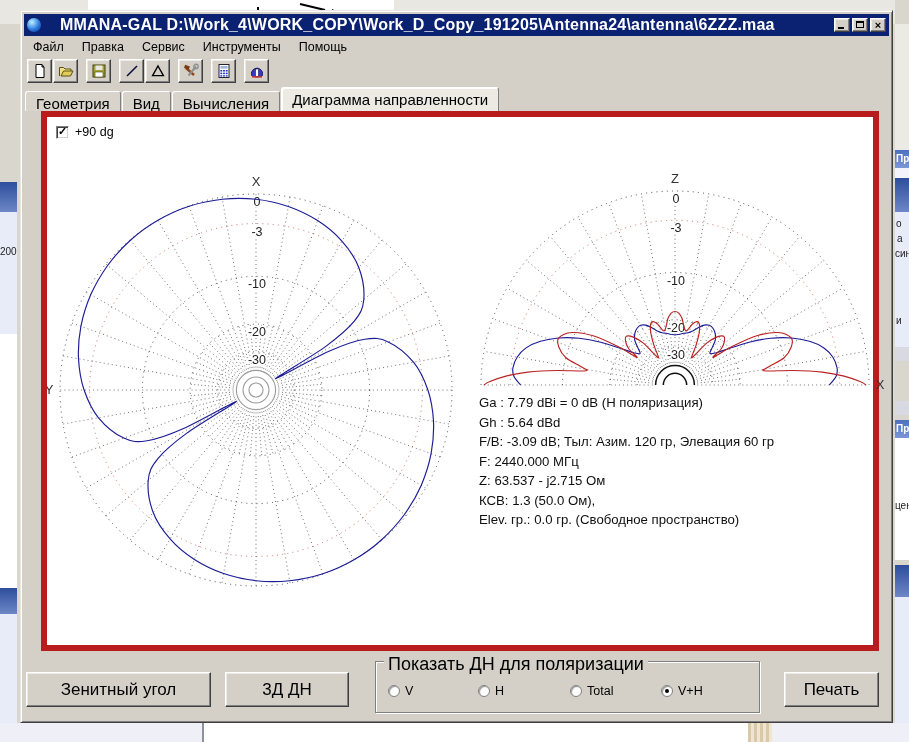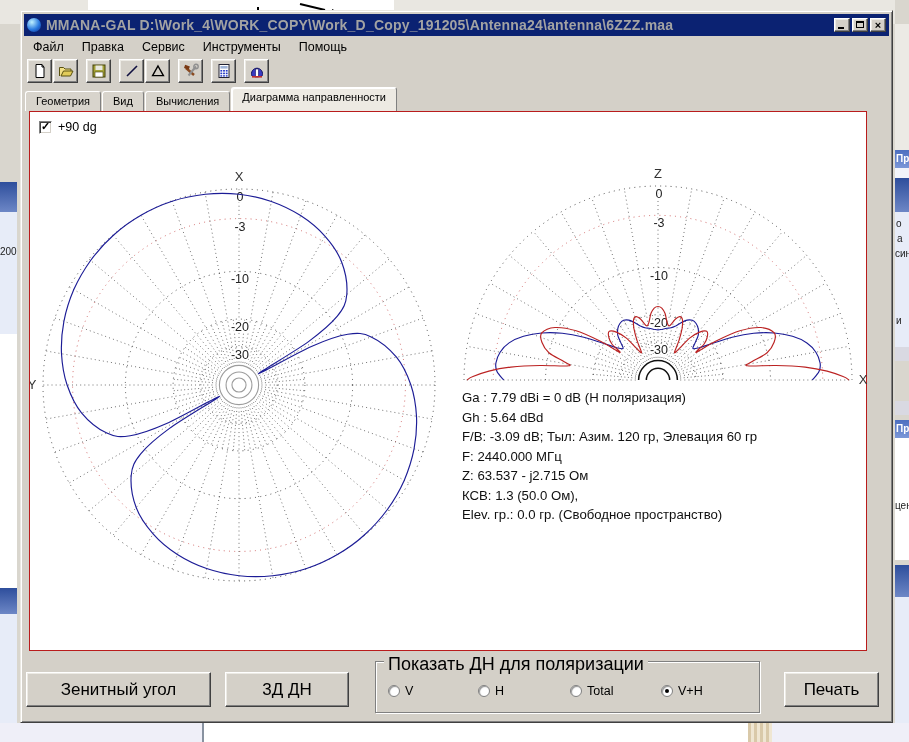--- a/index.html
+++ b/index.html
@@ -19,45 +19,45 @@
   .bottom-strip{left:0;top:723px;width:909px;height:19px;background:#EFEFF8;}
 
   
   .window{left:20px;top:10px;width:873px;height:713px;background:#D4D0C8;
           border:1px solid;border-color:#EAE8E2 #404040 #404040 #EAE8E2;
           box-shadow:inset 1px 1px 0 #fff, inset -1px -1px 0 #808080;}
   .titlebar{left:3px;top:3px;width:865px;height:22px;background:#0B2272;display:flex;
             align-items:center;padding:0 3px;}
   .app-icon{width:14px;height:14px;border-radius:50%;flex:0 0 auto;
             background:radial-gradient(circle at 35% 30%,#bdf0ff,#2a7ae0 55%,#0a2a8a);}
-  .title-text{color:#a3a3a3;font-size:14px;font-weight:bold;margin-left:5px;white-space:nowrap;
+  .title-text{color:#ffffff;font-size:16px;font-weight:bold;margin-left:19px;white-space:nowrap;
               overflow:hidden;flex:1 1 auto;letter-spacing:.2px;}
   .tb-btn{width:16px;height:14px;background:#D4D0C8;margin-left:2px;position:relative;
           border:1px solid;border-color:#fff #404040 #404040 #fff;
           box-shadow:inset -1px -1px 0 #808080, inset 1px 1px 0 #ECEAE4;}
   .glyph-min{position:absolute;left:3px;bottom:2px;width:6px;height:2px;background:#000;}
   .glyph-max{position:absolute;left:3px;top:2px;width:8px;height:7px;border:1px solid #000;border-top-width:2px;}
   .glyph-x{position:absolute;left:0;top:-1px;width:100%;text-align:center;font-size:11px;font-weight:bold;line-height:14px;}
 
   .menubar{left:3px;top:26px;width:865px;height:20px;display:flex;align-items:center;font-size:12.5px;}
   .menu-item{padding:2px 9px;}
 
   .toolbar{left:3px;top:46px;width:865px;height:28px;display:flex;align-items:center;padding-left:3px;}
   .tool-btn{width:25px;height:24px;background:#D4D0C8;display:flex;align-items:center;justify-content:center;
             border:1px solid;border-color:#fff #404040 #404040 #fff;
             box-shadow:inset -1px -1px 0 #808080, inset 1px 1px 0 #ECEAE4;margin-right:1px;}
   .tool-gap{width:7px;}
 
   .tabrow{left:4px;top:76px;width:860px;height:24px;display:flex;align-items:flex-end;}
   .tab{height:20px;background:#D8D4CC;border:1px solid #808080;border-bottom:none;
        border-top-color:#fff;border-left-color:#fff;border-radius:3px 3px 0 0;
-       padding:3px 10px 0;font-size:11px;margin-right:1px;white-space:nowrap;}
+       padding:3px 10px 0;font-size:15px;margin-right:1px;white-space:nowrap;}
   .tab.active{height:24px;background:#EDEAE3;box-shadow:inset 1px 1px 0 #fff;position:relative;z-index:3;}
 
-  .panel{left:8px;top:100px;width:838px;height:540px;background:#fff;border:1px solid #b91c1c;}
+  .panel{left:20px;top:100px;width:838px;height:540px;background:#fff;border:6px solid #b91c1c;}
   .cb-row{position:absolute;left:9px;top:8px;display:flex;align-items:center;z-index:5;}
   .cb{width:13px;height:13px;background:#fff;position:relative;
       border:1px solid;border-color:#808080 #fff #fff #808080;
       box-shadow:inset 1px 1px 0 #404040, inset -1px -1px 0 #D4D0C8;}
   .cb.on::after{content:"✓";position:absolute;left:1px;top:-2px;font-size:11px;font-weight:bold;}
   .cb-label{font-size:12.5px;margin-left:6px;}
 
   .plot-svg{position:absolute;left:0;top:0;}
   .info-block{position:absolute;left:432px;top:276px;font-size:13.2px;line-height:19.5px;color:#101010;white-space:nowrap;}
 

